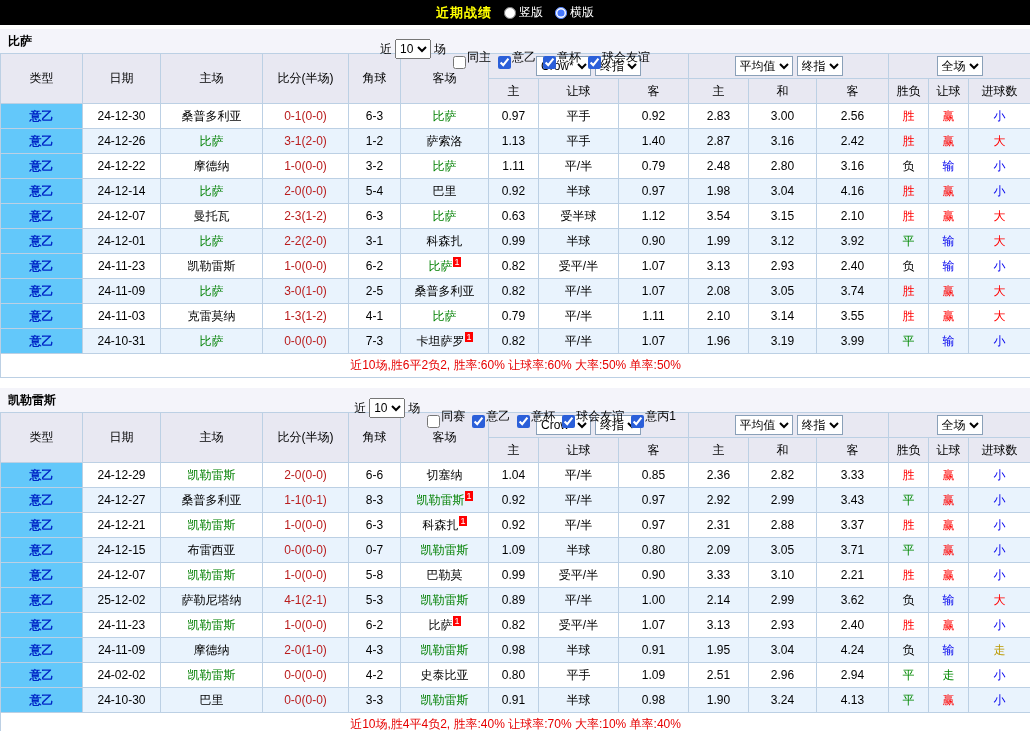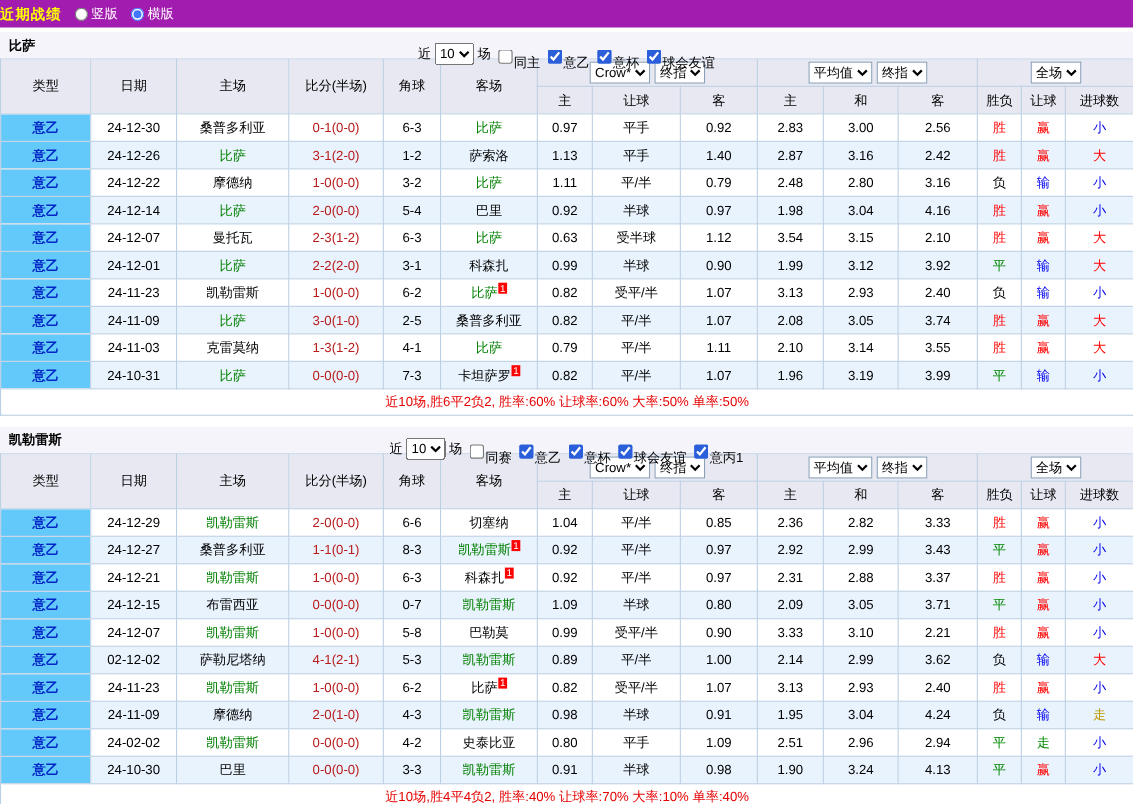--- a/index.html
+++ b/index.html
@@ -6,44 +6,44 @@
   html, body { margin: 0; padding: 0; }
   body {
     width: 1030px;
     background: #ffffff;
     font-family: "Liberation Sans", "DejaVu Sans", sans-serif;
     font-size: 12px;
     color: #000;
   }
   .topbar {
     height: 25px;
-    background: #a21caf;
+    background: #000000;
     display: flex;
     align-items: center;
-    justify-content: flex-start;
+    justify-content: center;
     gap: 12px;
   }
   .topbar .title { color: #ffff00; font-weight: bold; font-size: 13px; letter-spacing: 1px; }
   .topbar label { color: #ffffff; display: inline-flex; align-items: center; gap: 3px; cursor: pointer; }
   .topbar input[type=radio] { accent-color: #4477ff; margin: 0; width: 12px; height: 12px; }
 
   #sections { padding-top: 4px; }
   .section + .section { margin-top: 10px; }
 
   .filter-row {
     position: relative;
     height: 24px;
     line-height: 24px;
     background: #f4f4fa;
     text-align: center;
   }
   .team-name { position: absolute; left: 8px; font-weight: bold; }
   .filter-controls { display: inline-flex; align-items: center; gap: 3px; vertical-align: middle; }
   .filter-controls select { height: 20px; font-size: 12px; }
-  .filter-controls label { display: inline-flex; align-items: flex-start; margin-left: 4px; cursor: pointer; margin-top: 16px; }
+  .filter-controls label { display: inline-flex; align-items: flex-end; margin-left: 4px; cursor: pointer; margin-top: 16px; }
   .filter-controls input[type=checkbox] { width: 13px; height: 13px; margin: 0 1px 0 0; accent-color: #2b5fd9; }
 
   table.stats { width: 1030px; border-collapse: collapse; table-layout: fixed; }
   .stats th, .stats td {
     border: 1px solid #bcd0e4;
     text-align: center;
     height: 25px;
     padding: 0 1px;
     overflow: hidden;
     white-space: nowrap;
@@ -483,21 +483,21 @@
             <td>0.90</td>
             <td>3.33</td>
             <td>3.10</td>
             <td>2.21</td>
             <td><span class="r">胜</span></td>
             <td><span class="r">赢</span></td>
             <td><span class="u">小</span></td>
           </tr>
           <tr>
             <td class="type-cell">意乙</td>
-            <td>02-12-02</td>
+            <td>25-12-02</td>
             <td><span>萨勒尼塔纳</span></td>
             <td class="score">4-1(2-1)</td>
             <td>5-3</td>
             <td><span class="tg">凯勒雷斯</span></td>
             <td>0.89</td>
             <td>平/半</td>
             <td>1.00</td>
             <td>2.14</td>
             <td>2.99</td>
             <td>3.62</td>

